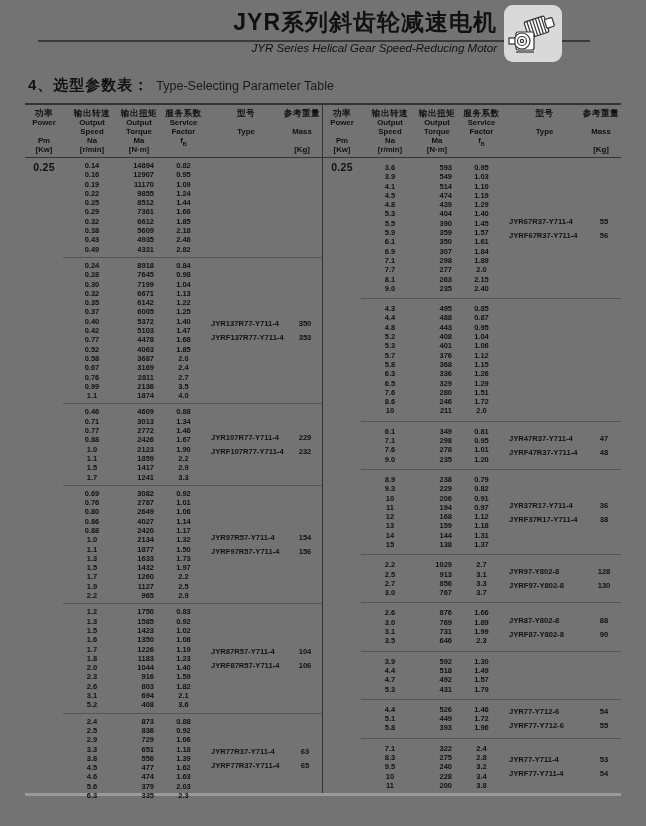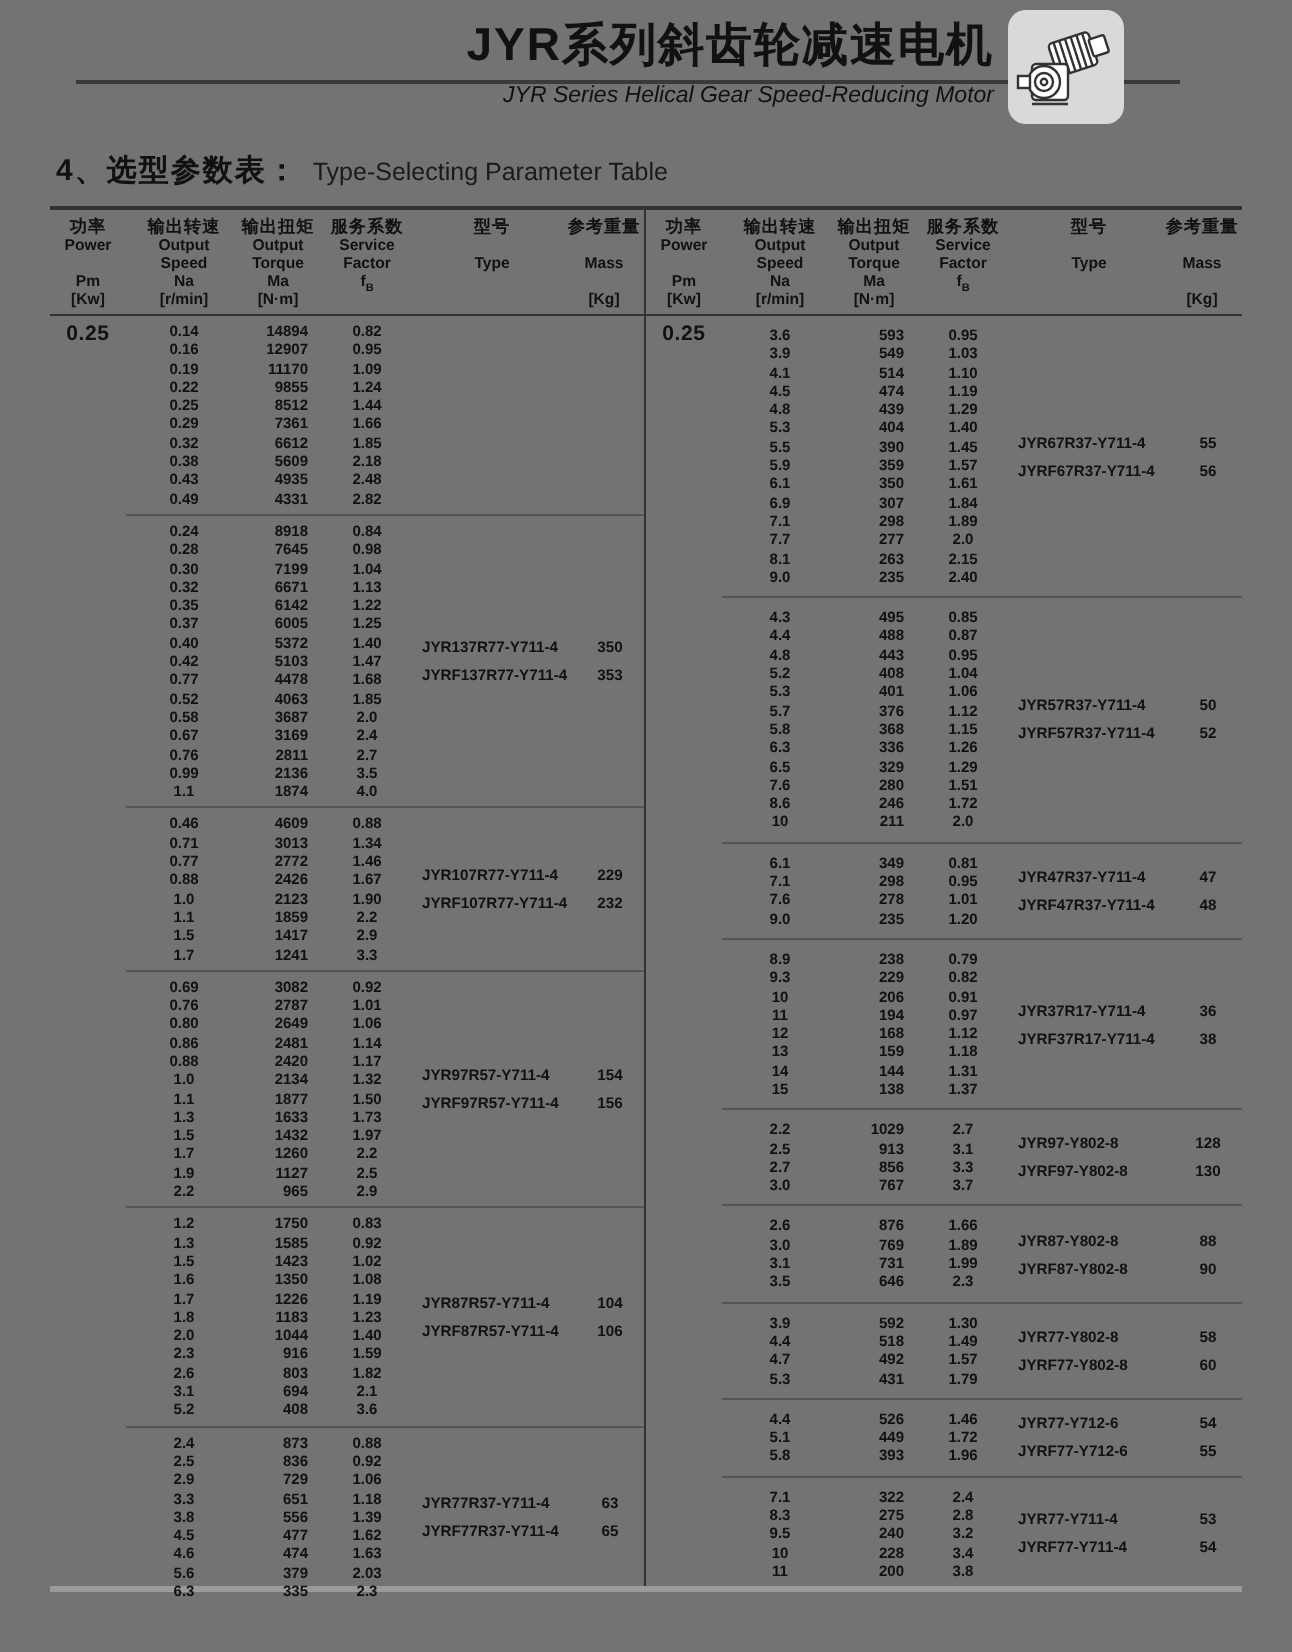--- a/index.html
+++ b/index.html
@@ -357,21 +357,21 @@
                   <span class="c-torque">2787</span>
                   <span class="c-factor">1.01</span>
                 </div>
                 <div class="row">
                   <span class="c-speed">0.80</span>
                   <span class="c-torque">2649</span>
                   <span class="c-factor">1.06</span>
                 </div>
                 <div class="row">
                   <span class="c-speed">0.86</span>
-                  <span class="c-torque">2481</span>
+                  <span class="c-torque">4027</span>
                   <span class="c-factor">1.14</span>
                 </div>
                 <div class="row">
                   <span class="c-speed">0.88</span>
                   <span class="c-torque">2420</span>
                   <span class="c-factor">1.17</span>
                 </div>
                 <div class="row">
                   <span class="c-speed">1.0</span>
                   <span class="c-torque">2134</span>
@@ -738,30 +738,20 @@
                   <span class="c-speed">8.6</span>
                   <span class="c-torque">246</span>
                   <span class="c-factor">1.72</span>
                 </div>
                 <div class="row">
                   <span class="c-speed">10</span>
                   <span class="c-torque">211</span>
                   <span class="c-factor">2.0</span>
                 </div>
               </div>
-              <div class="typecol">
-                <div class="typeline">
-                  <span class="t">JYR57R37-Y711-4</span>
-                  <span class="m">50</span>
-                </div>
-                <div class="typeline">
-                  <span class="t">JYRF57R37-Y711-4</span>
-                  <span class="m">52</span>
-                </div>
-              </div>
             </div>
             <div class="block">
               <div class="rows">
                 <div class="row">
                   <span class="c-speed">6.1</span>
                   <span class="c-torque">349</span>
                   <span class="c-factor">0.81</span>
                 </div>
                 <div class="row">
                   <span class="c-speed">7.1</span>
@@ -928,30 +918,20 @@
                   <span class="c-speed">4.7</span>
                   <span class="c-torque">492</span>
                   <span class="c-factor">1.57</span>
                 </div>
                 <div class="row">
                   <span class="c-speed">5.3</span>
                   <span class="c-torque">431</span>
                   <span class="c-factor">1.79</span>
                 </div>
               </div>
-              <div class="typecol">
-                <div class="typeline">
-                  <span class="t">JYR77-Y802-8</span>
-                  <span class="m">58</span>
-                </div>
-                <div class="typeline">
-                  <span class="t">JYRF77-Y802-8</span>
-                  <span class="m">60</span>
-                </div>
-              </div>
             </div>
             <div class="block">
               <div class="rows">
                 <div class="row">
                   <span class="c-speed">4.4</span>
                   <span class="c-torque">526</span>
                   <span class="c-factor">1.46</span>
                 </div>
                 <div class="row">
                   <span class="c-speed">5.1</span>

